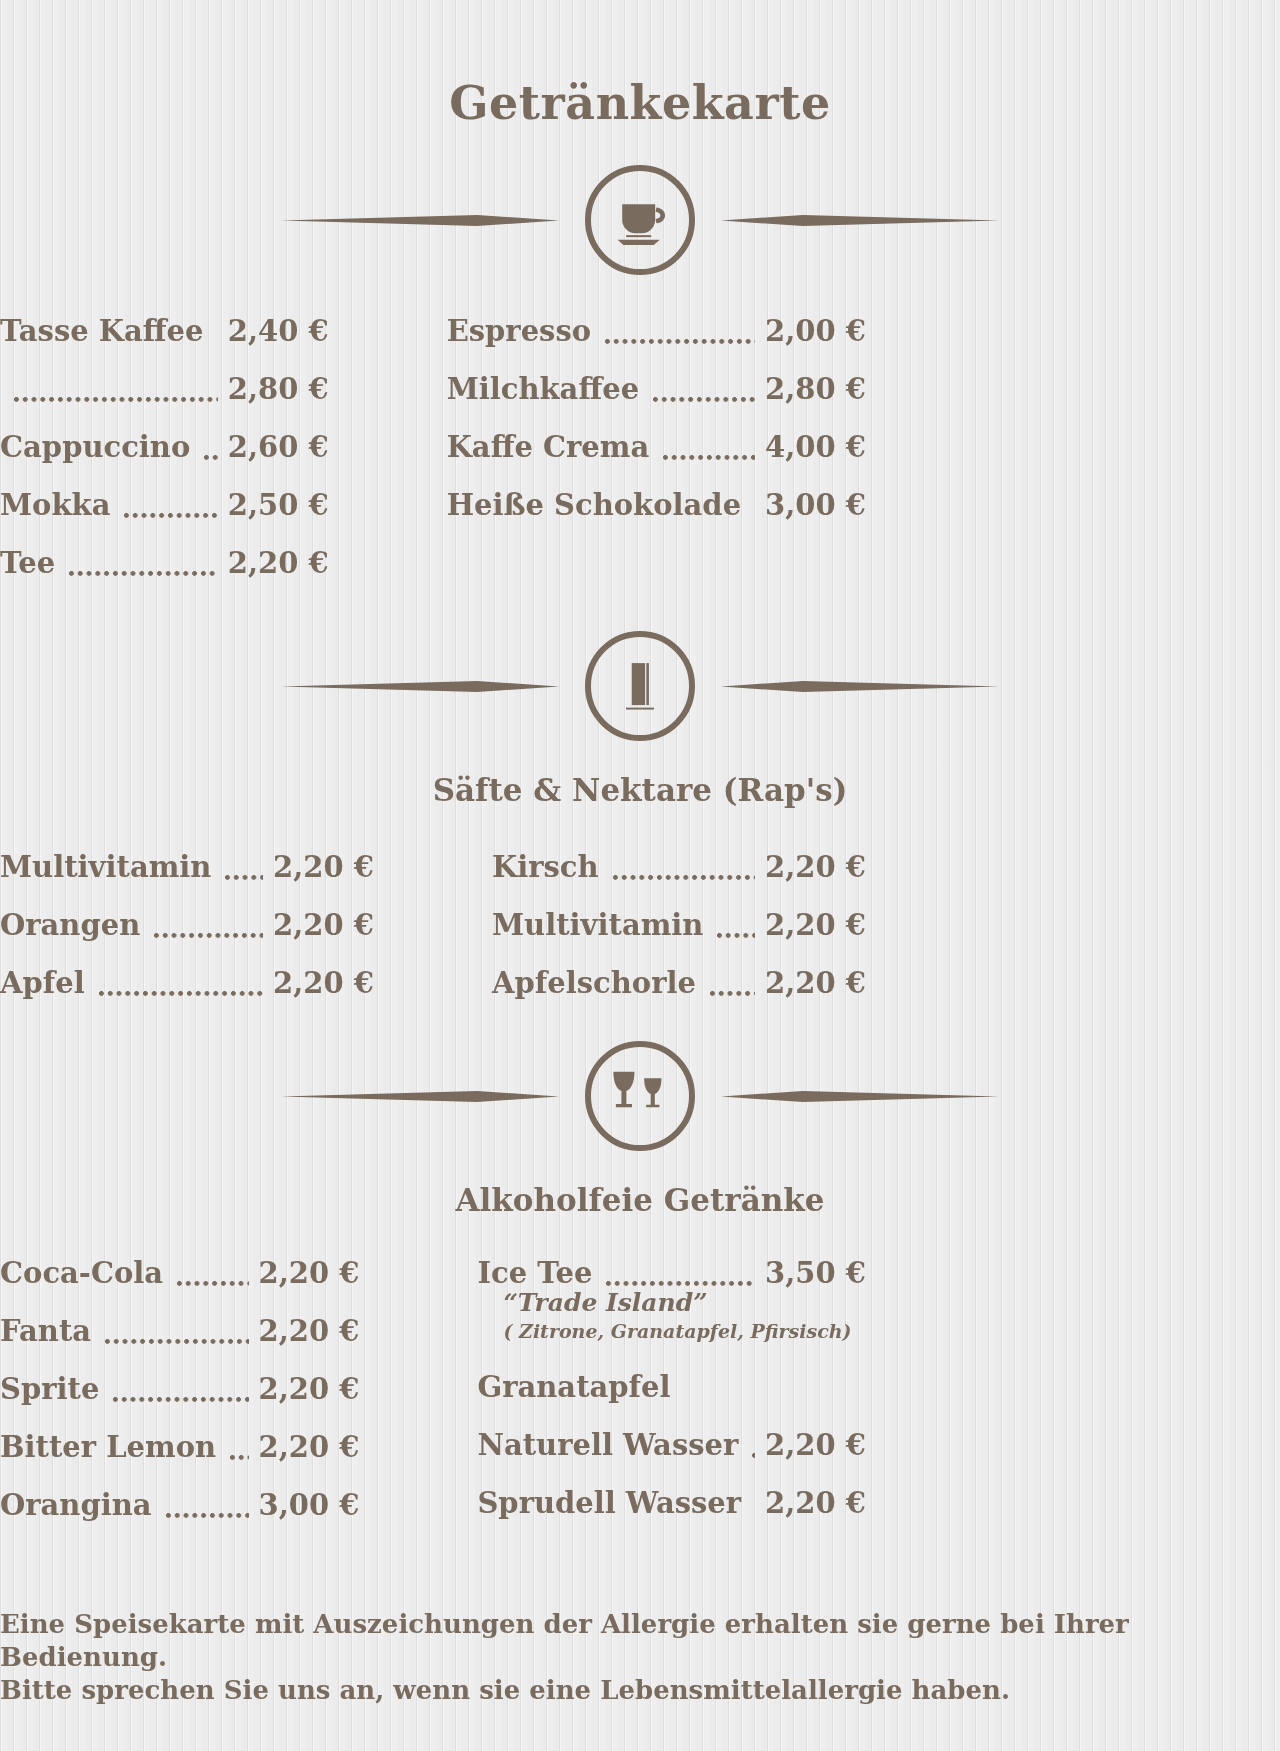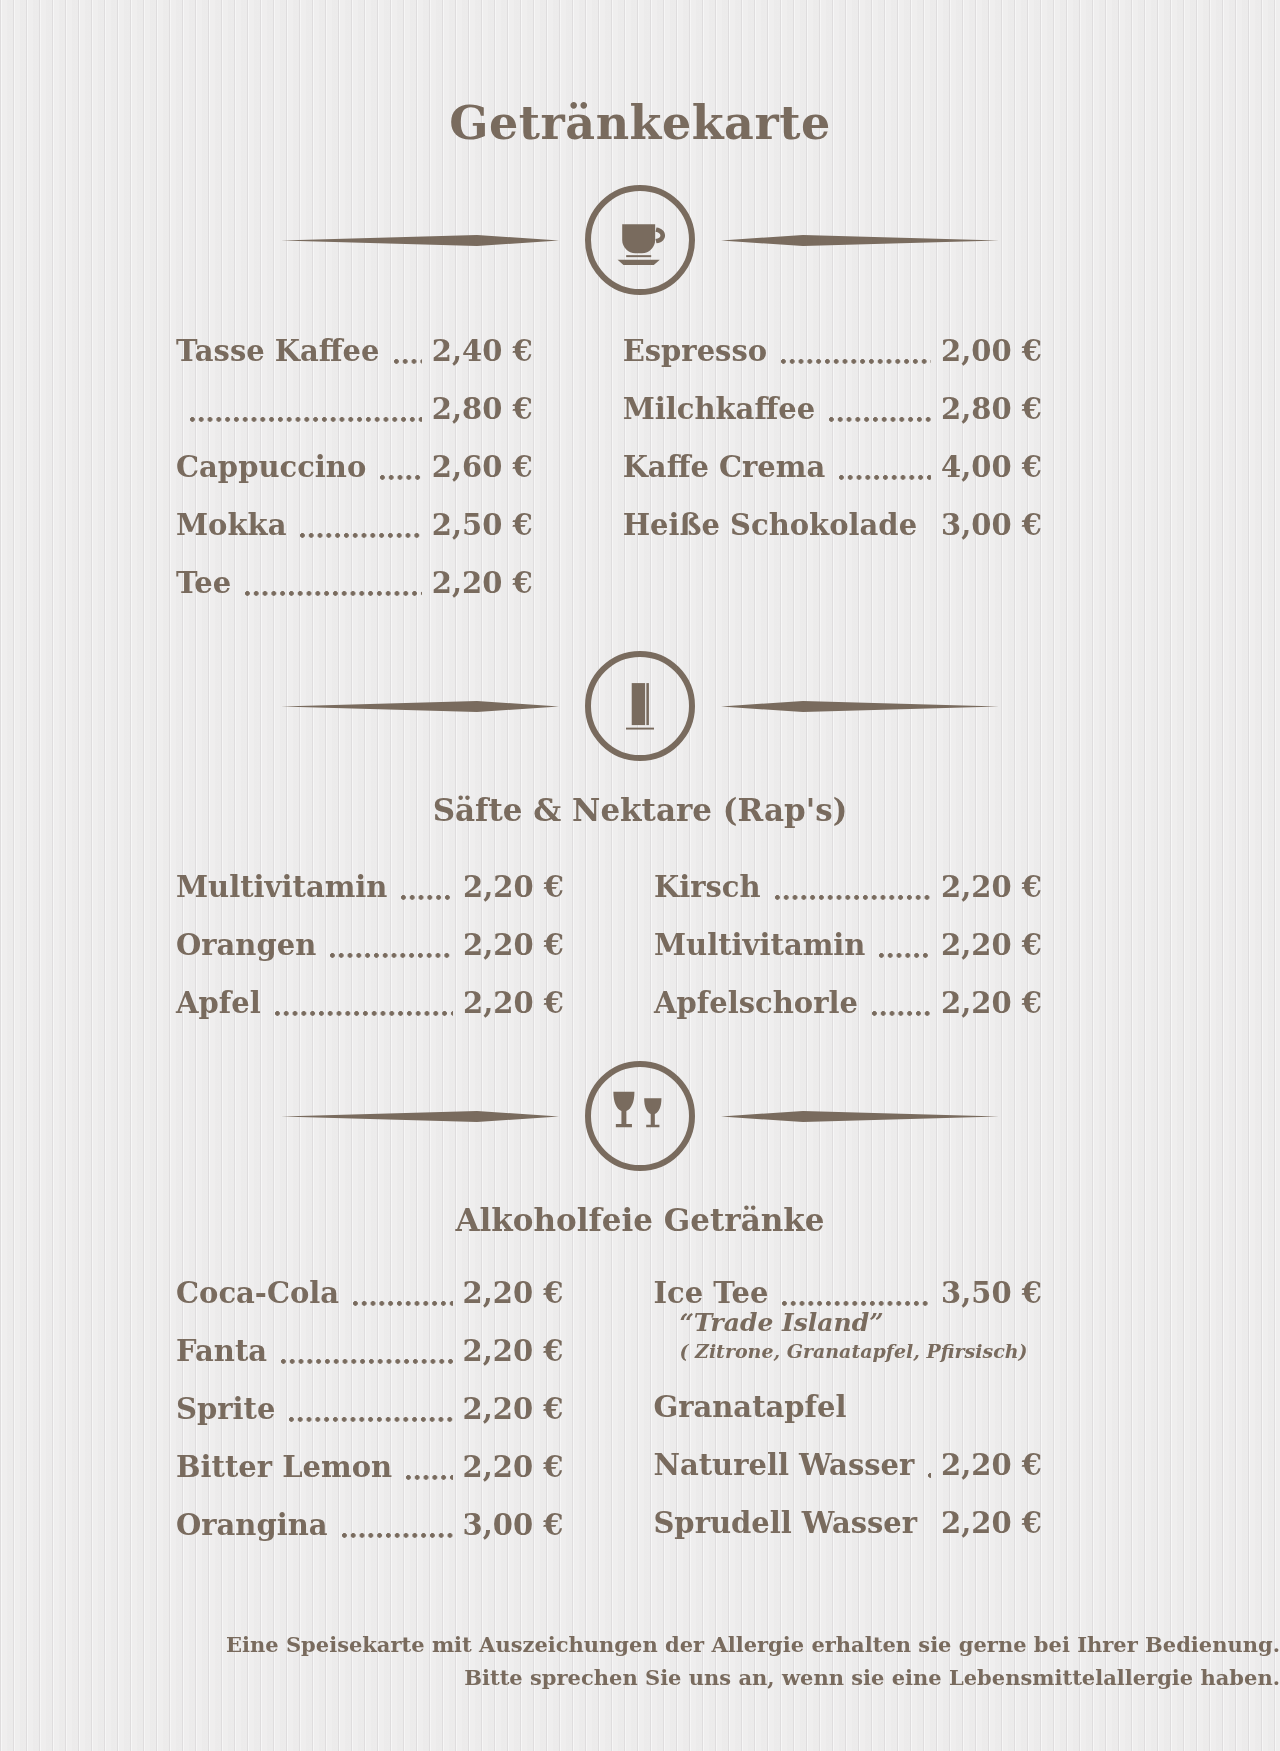--- a/index.html
+++ b/index.html
@@ -16,21 +16,21 @@
     background-image:
       repeating-linear-gradient(90deg,
         var(--stripe) 0 1px,
         rgba(255,255,255,.45) 1px 2px,
         rgba(255,255,255,0) 2px 7px,
         rgba(0,0,0,.012) 7px 13px);
     overflow:hidden;
     font-weight:bold;
   }
   .title{
-    margin:0;padding-top:96px;
+    margin:0;padding-top:76px;
     text-align:center;
     font-size:46px;letter-spacing:.5px;
     font-weight:bold;
   }
   .divider{
     display:flex;align-items:center;justify-content:center;
     height:120px;gap:26px;
   }
   .divider.d1{margin-top:30px;}
   .divider.d2{margin-top:34px;}
@@ -42,22 +42,22 @@
   }
   .taper{flex:none;display:block;}
   .taper polygon,.icon path,.icon rect{fill:var(--ink);}
   .h2{
     margin:0;text-align:center;
     font-size:31px;font-weight:bold;
   }
   .h2.saefte{margin-top:26px;}
   .h2.alko{margin-top:26px;}
   .cols{
-    width:866px;margin-left:176px;
-    display:grid;grid-template-columns:1fr 1fr;column-gap:90px;
+    width:866px;
+    display:grid;grid-template-columns:1fr 1fr;column-gap:118px;
   }
   .cols.coffee{margin-top:22px;}
   .cols.juice{margin-top:30px;}
   .cols.soft{margin-top:26px;}
   .col{display:flex;flex-direction:column;}
   .row{
     height:58px;display:flex;align-items:center;
     font-size:29px;white-space:nowrap;
   }
   .nm{flex:none;}
@@ -69,22 +69,22 @@
     background-repeat:repeat-x;
   }
   .pr{flex:0 0 96px;}
   .subnote{
     height:70px;margin-top:-14px;
     padding-left:26px;box-sizing:border-box;font-style:italic;
   }
   .sub1{font-size:25px;line-height:30px;}
   .sub2{font-size:19px;line-height:26px;}
   .footer{
-    margin-top:74px;text-align:right;
-    font-size:21px;line-height:33px;
+    margin-top:74px;text-align:left;
+    font-size:26px;line-height:33px;
   }
 </style>
 </head>
 <body>
 
 <div class="page">
 
   <h1 class="title">Getränkekarte</h1>
 
   <div class="divider d1">

